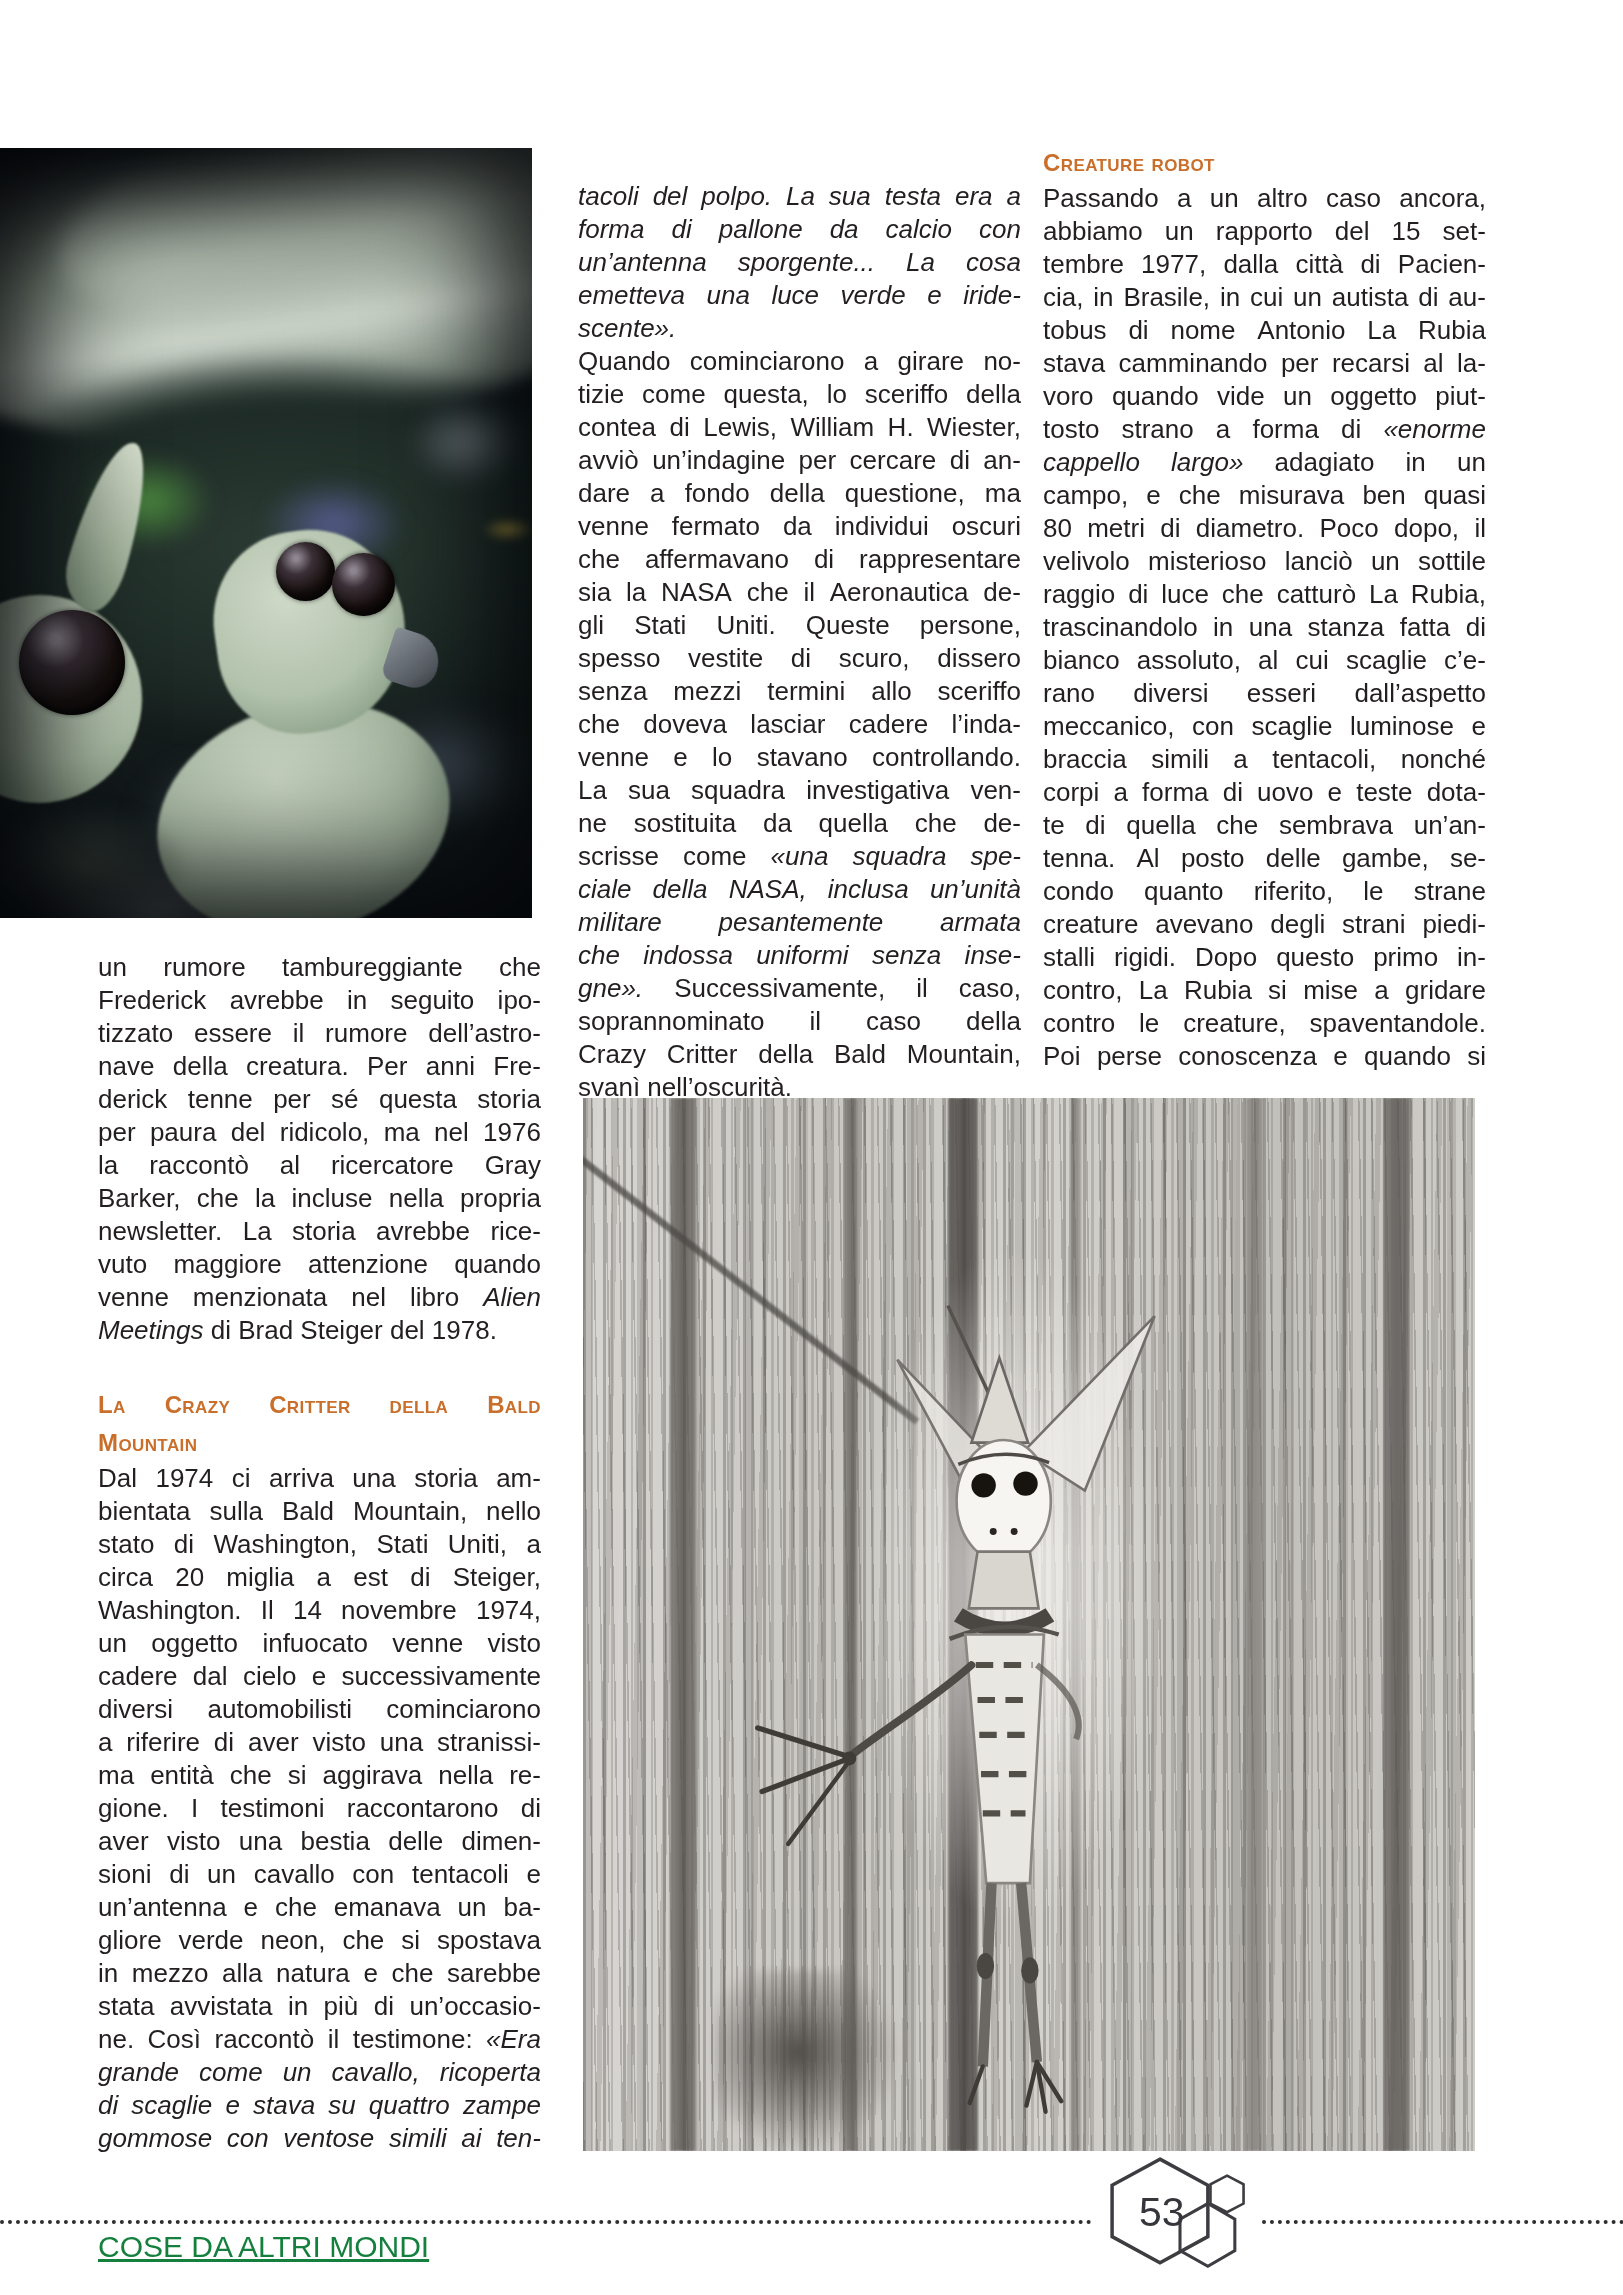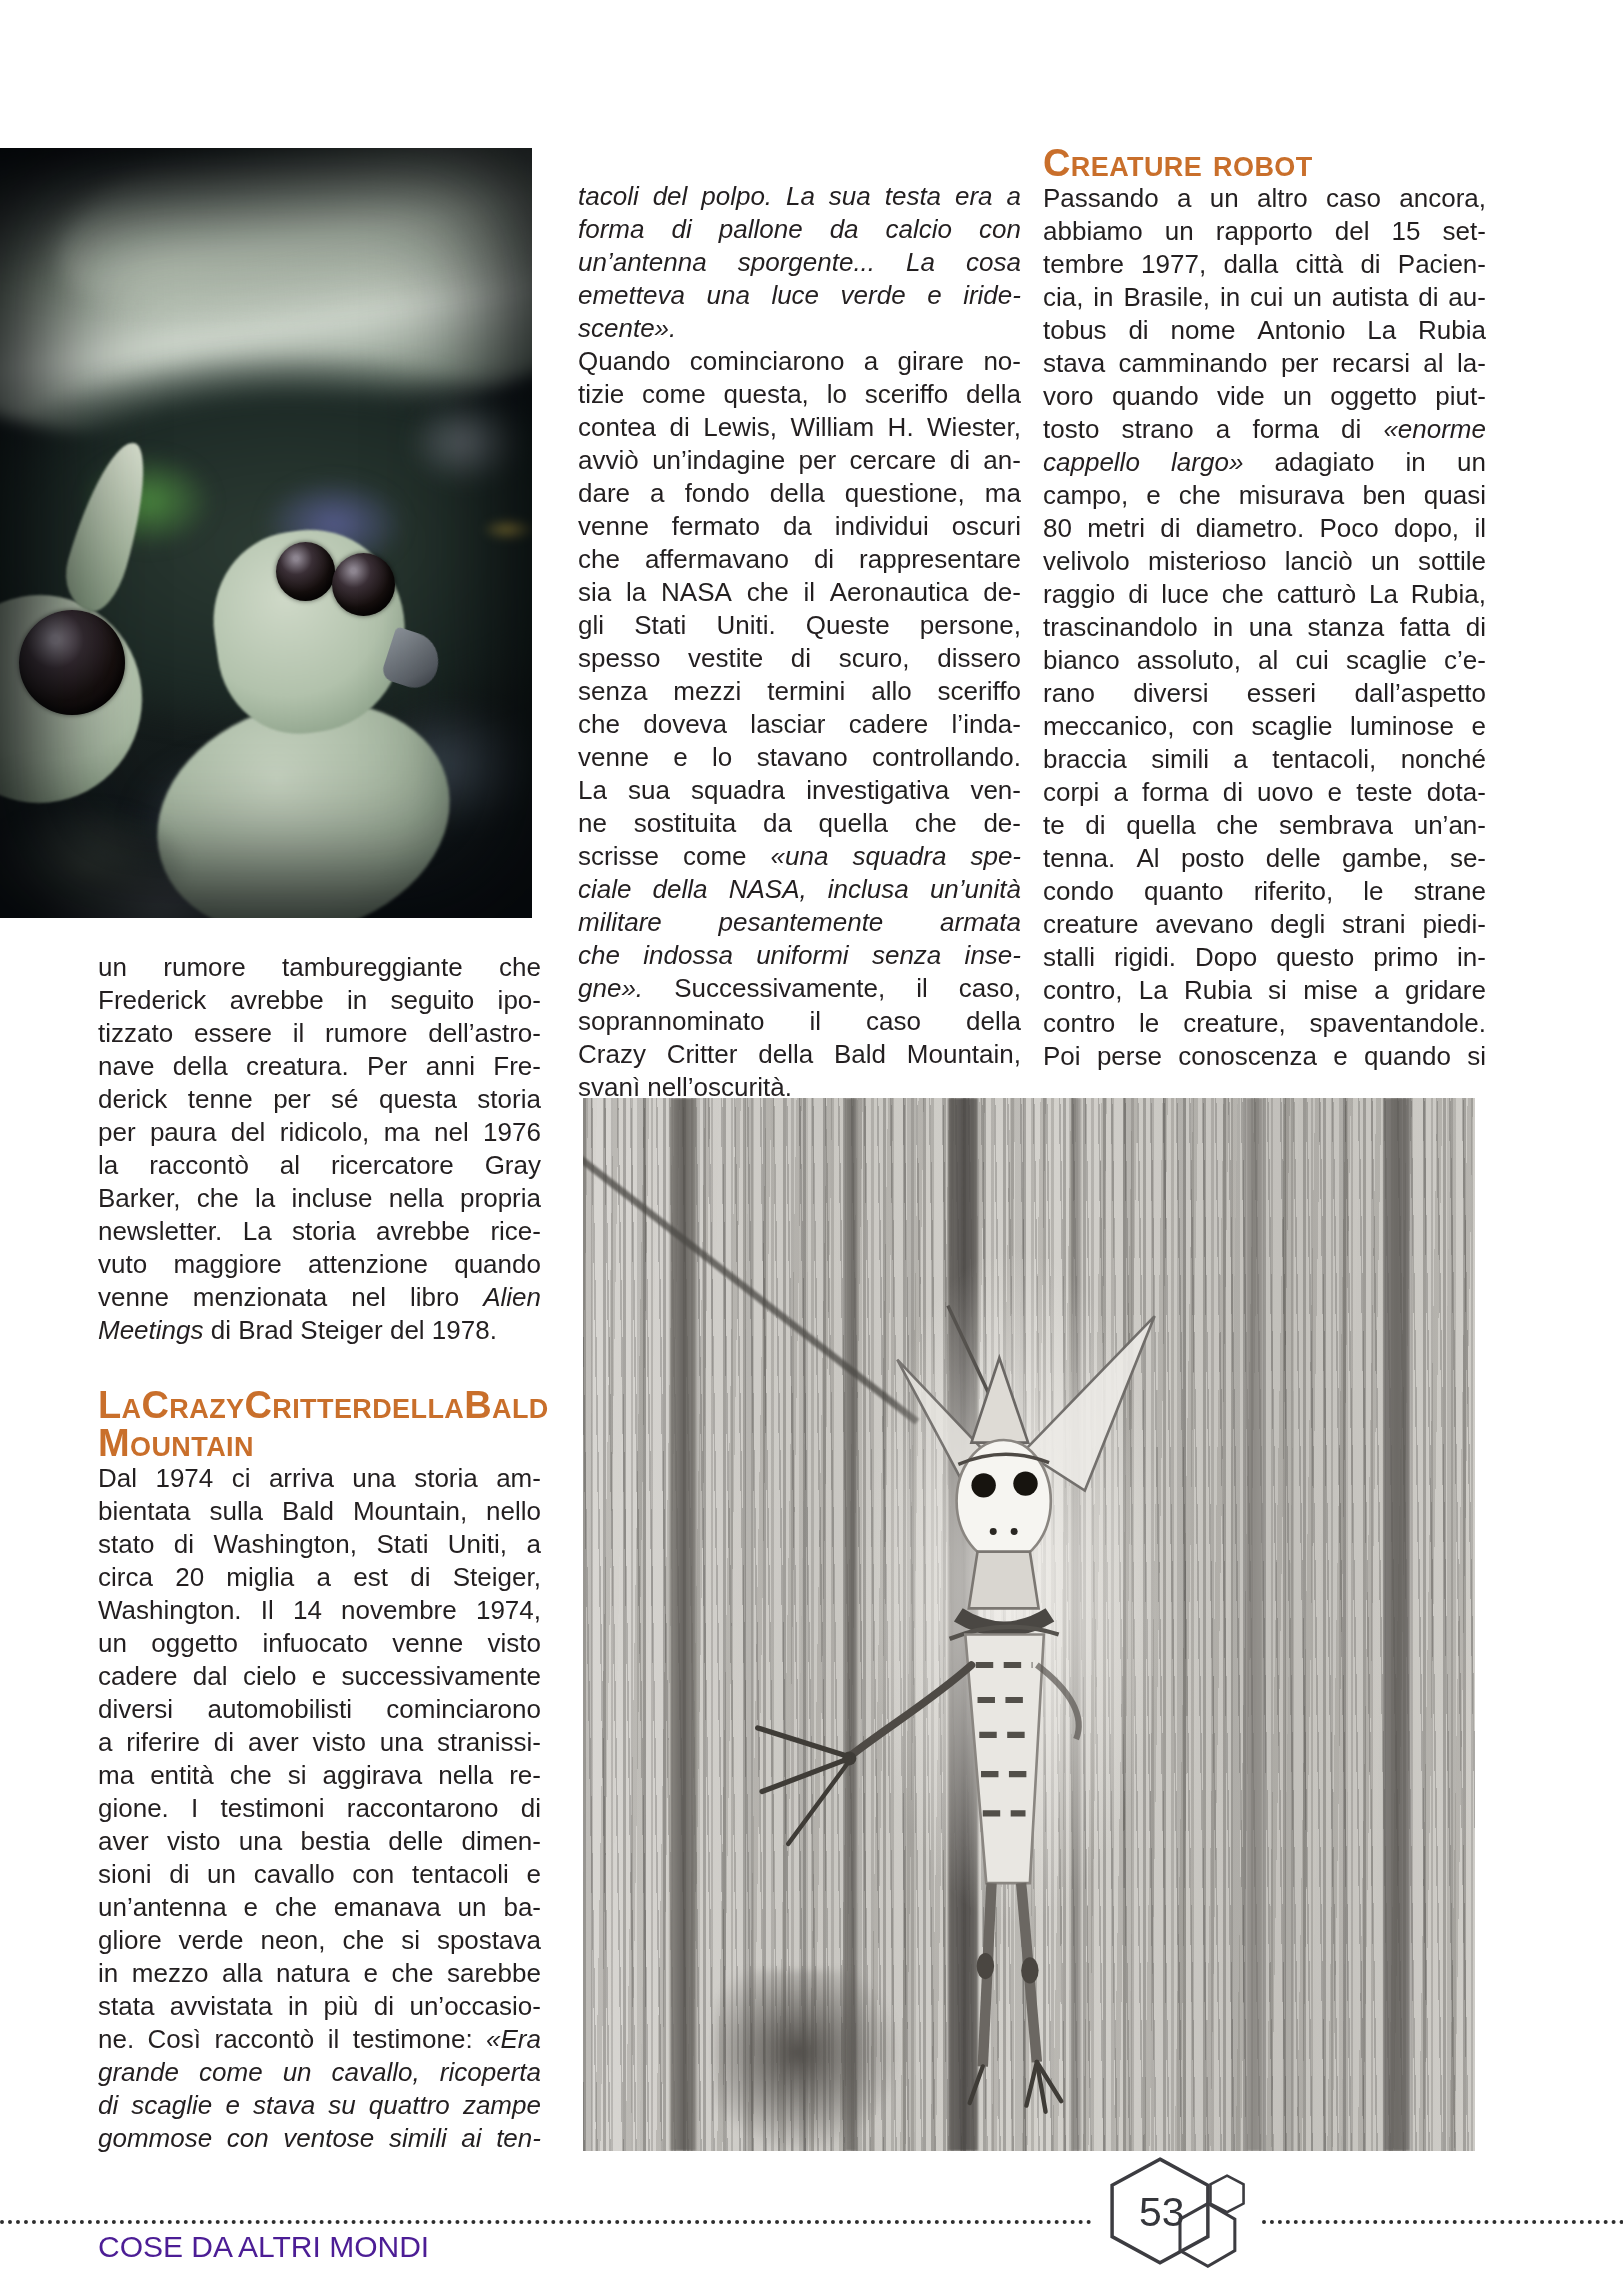--- a/index.html
+++ b/index.html
@@ -8,21 +8,21 @@
   
   .col{position:absolute;width:443px;}
   #col-left{left:98px;top:951px;}
   #col-middle{left:578px;top:160px;margin-top:20px;}
   #col-right{left:1043px;top:144px;}
   .tline{display:flex;justify-content:space-between;align-items:baseline;height:33px;
          font-size:26px;line-height:33px;overflow:visible;white-space:nowrap;}
   .tline.nj{display:block;white-space:pre-wrap;}
   .it{font-style:italic;}
   .hline{display:flex;justify-content:space-between;align-items:baseline;height:38px;
-         font-size:38px;line-height:38px;font-weight:700;font-variant:small-caps;
+         font-size:24px;line-height:38px;font-weight:700;font-variant:small-caps;
          letter-spacing:0.4px;color:var(--accent);white-space:nowrap;}
   .hline.nj{display:block;white-space:pre-wrap;}
   .block-p + .block-h{margin-top:39px;}
   
   #alien-illustration{position:absolute;left:0;top:148px;width:532px;height:770px;overflow:hidden;
       background:linear-gradient(180deg,#07090d 0%,#10151b 28%,#1b241f 55%,#0e1318 100%);}
   .band1{position:absolute;left:-131px;top:-113px;width:855px;height:401px;border-radius:50%;
       background:linear-gradient(180deg,rgba(13,17,22,0) 18%,#93a091 52%,#ccd4ca 72%,#8a988b 90%,rgba(13,17,22,0) 100%);
       transform:rotate(-9deg);filter:blur(7.9px);}
   .band2{position:absolute;left:52px;top:-52px;width:663px;height:218px;border-radius:50%;
@@ -89,21 +89,21 @@
   .clearing{position:absolute;left:279px;top:148px;width:305px;height:681px;
       background:radial-gradient(ellipse at center,rgba(245,243,239,.9) 0%,rgba(245,243,239,0) 70%);}
   .rock{position:absolute;left:131px;top:872px;width:188px;height:183px;filter:blur(3.5px);
       background:radial-gradient(ellipse at 45% 45%,#514e4a 0%,rgba(81,78,74,0) 70%);}
   #creature-svg{position:absolute;left:0;top:0;}
   
   .dotline{position:absolute;height:0;border-top:4.4px dotted #2e2e2e;}
   #dot-left{left:0;top:2220px;width:1092px;}
   #dot-right{left:1262px;top:2220px;width:362px;}
   #footer-title{position:absolute;left:98px;top:2230px;font-size:30px;line-height:33px;
-      letter-spacing:0;color:#4c1d95;}
+      letter-spacing:0;color:#15803d;text-decoration:underline;}
   #hex-badge{position:absolute;left:1106px;top:2153px;}
   #hex-badge text{font-family:"Liberation Sans",sans-serif;font-size:47px;fill:#35363b;}
 </style>
 </head>
 <body>
 
 <div id="page" style="--accent: #c96f2b;">
 
   <div id="alien-illustration">
     <div class="band1"></div>

